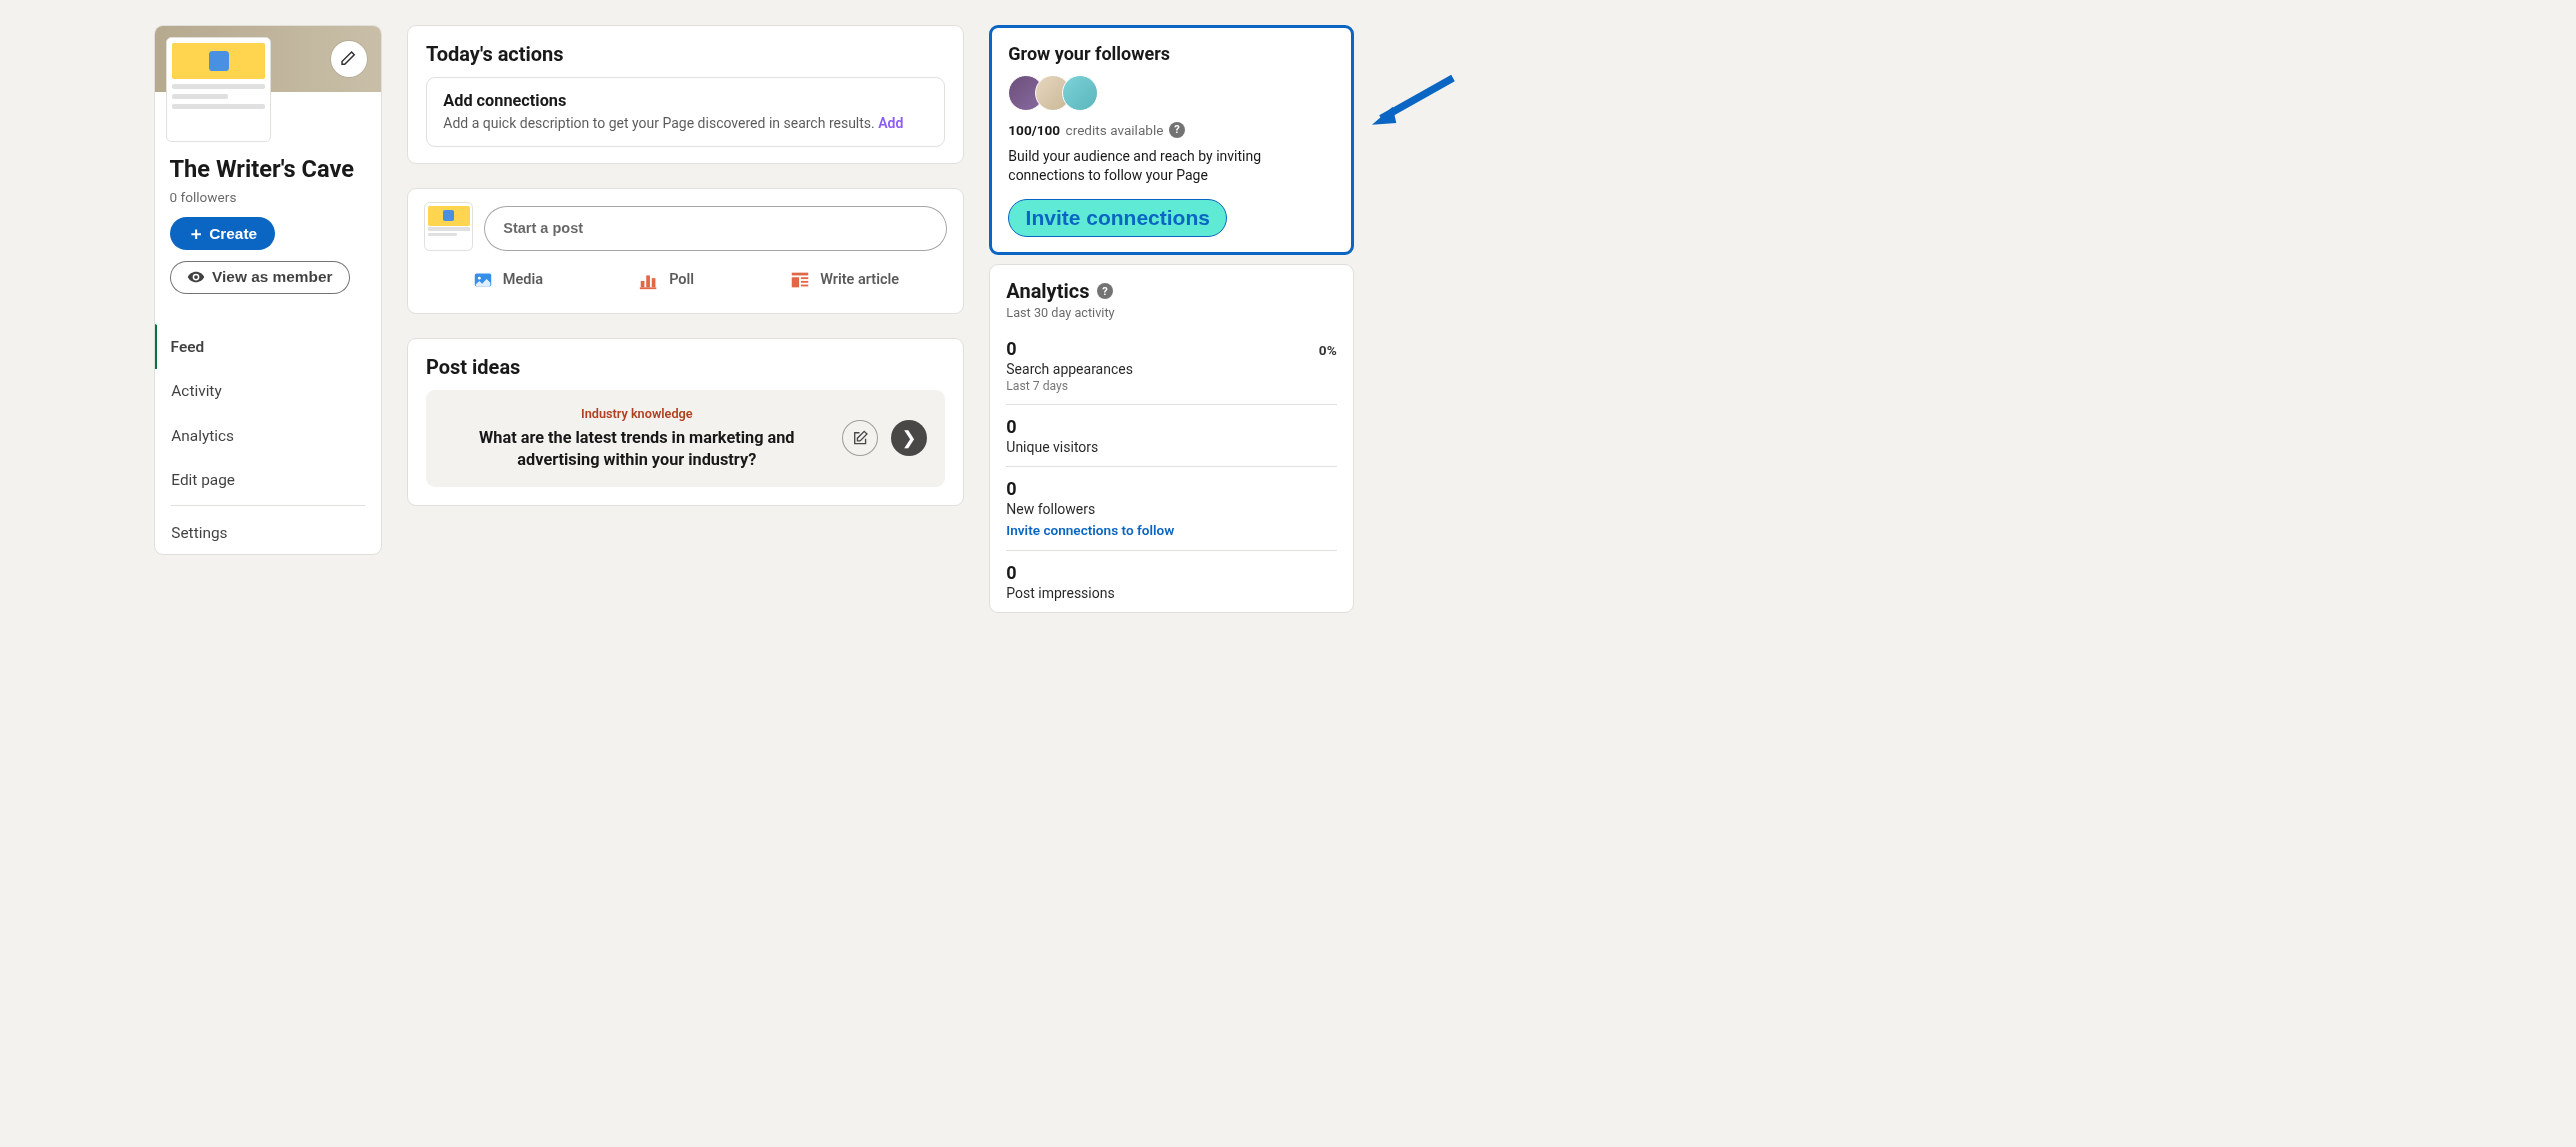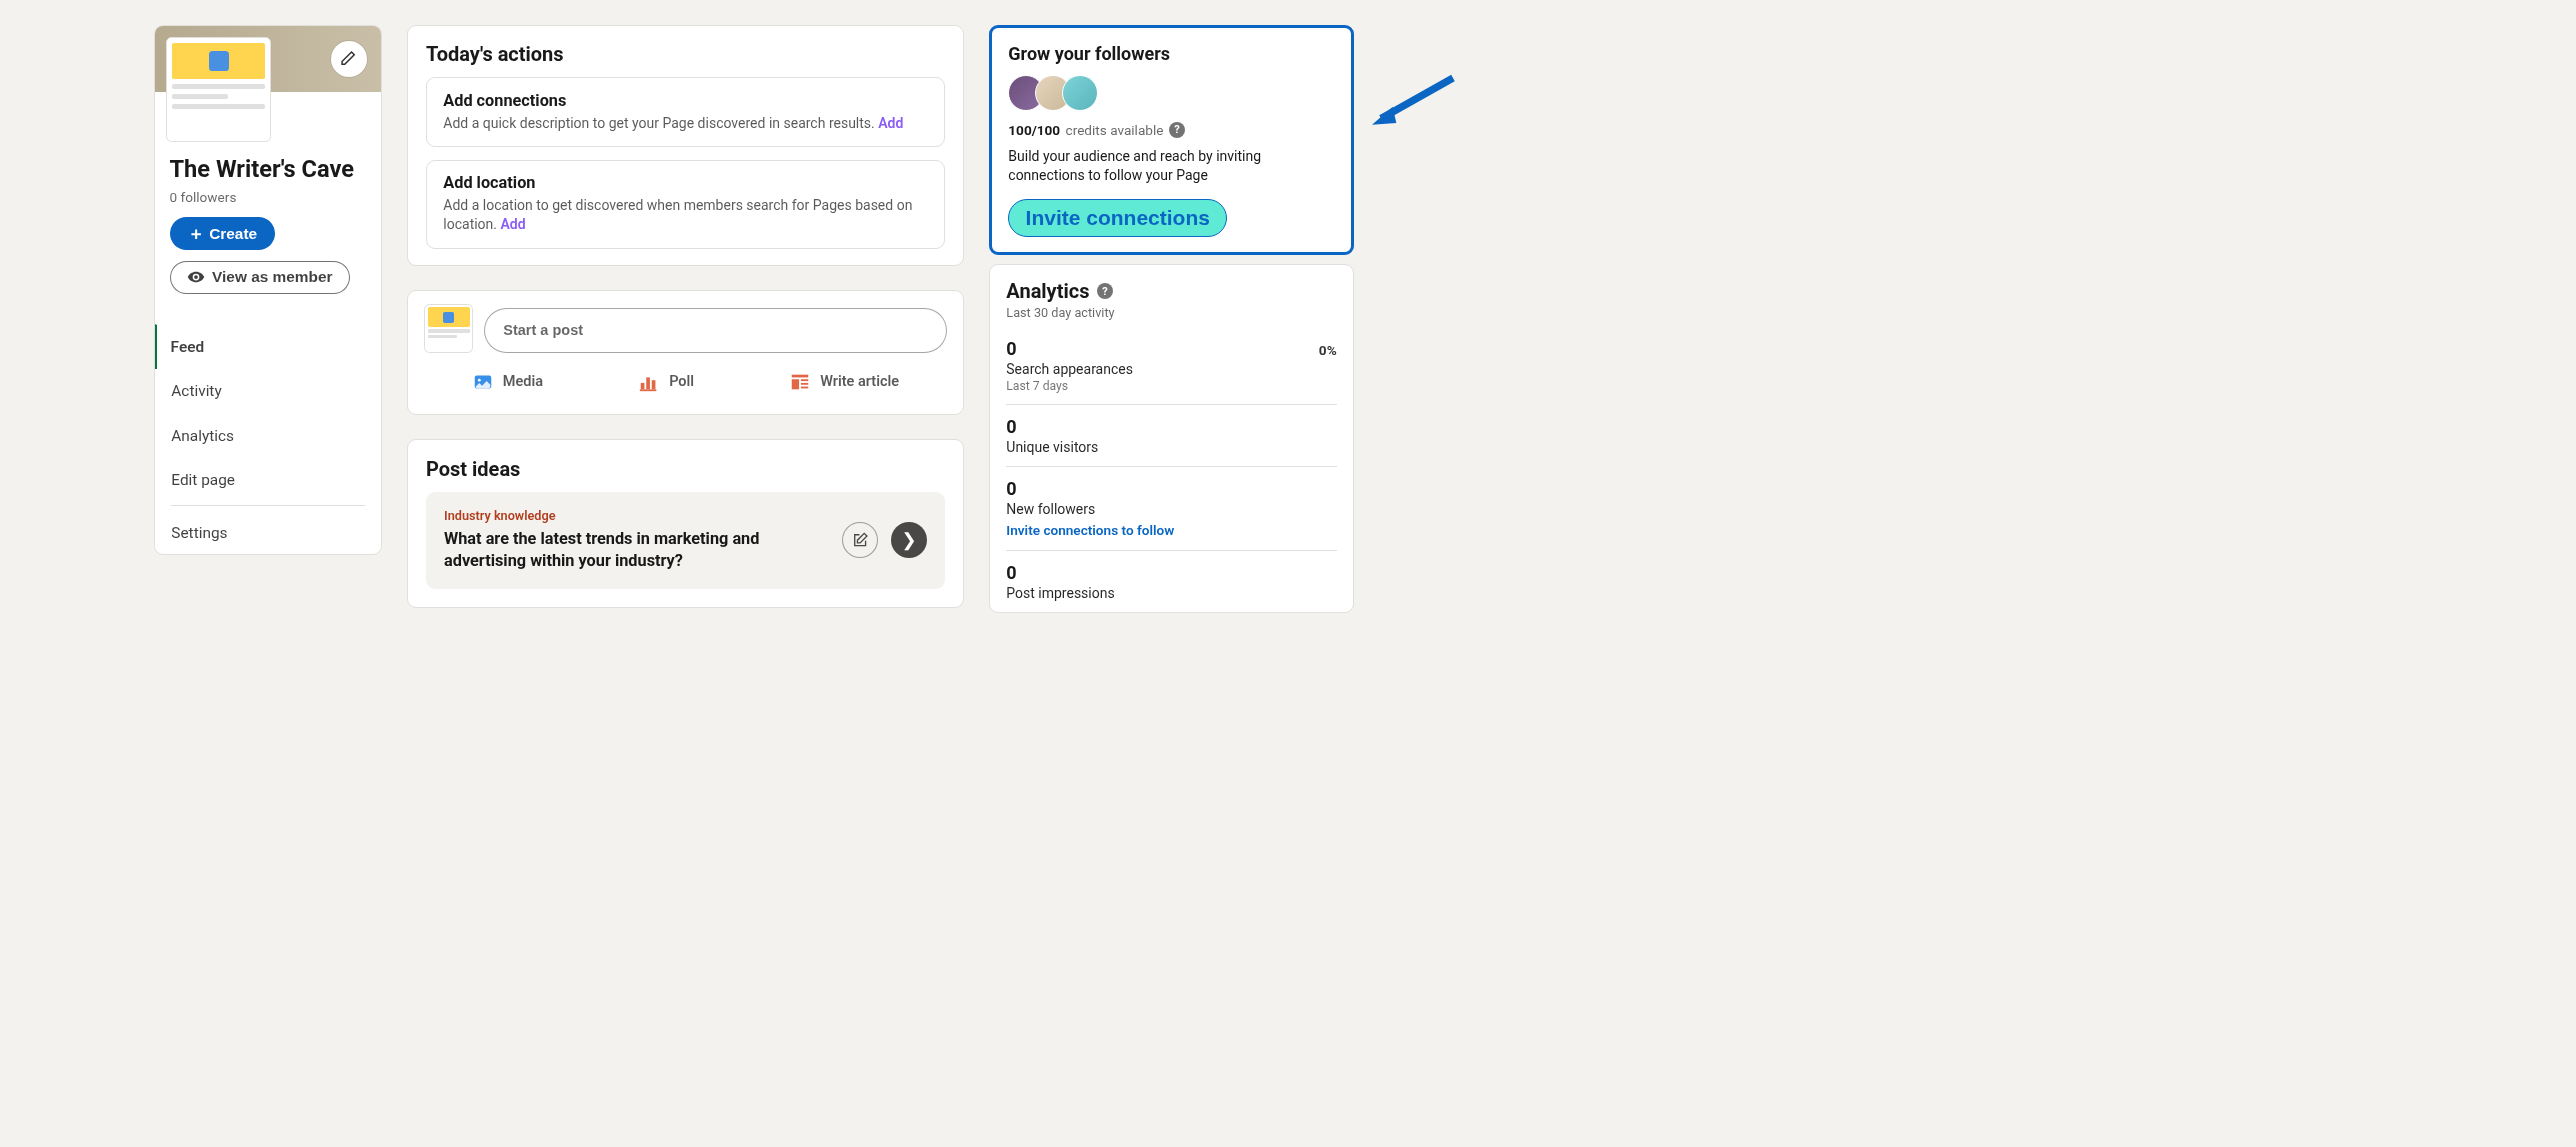--- a/index.html
+++ b/index.html
@@ -193,21 +193,21 @@
     }
     
     .idea-card-outer { padding: 16.3px 18px 18px 18px;}
     .idea-card {
       background: #f3f2ef;
       border-radius: 9px;
       padding: 16.3px 18px;
       display:flex; align-items:center; gap:12.7px;
       position:relative;
     }
-    .idea-content { flex:1; }
+    .idea-content { flex:1;text-align:center; }
     .idea-category {
       color: #b24020;
       font-size: 12.7px;
       font-weight: 600;
       margin-bottom: 5.4px;
     }
     .idea-question {
       font-size: 16.3px;
       font-weight: 700;
       line-height: 1.35;
@@ -332,26 +332,20 @@
 
   <div class="center-col">
     <div class="card">
       <div class="card-title">Today's actions</div>
       <div class="action-item">
         <div class="action-title">Add connections</div>
         <div class="action-desc">
           <span>Add a quick description to get your Page discovered in search results. </span><span class="link">Add</span>
         </div>
       </div>
-      <div class="action-item">
-        <div class="action-title">Add location</div>
-        <div class="action-desc">
-          <span>Add a location to get discovered when members search for Pages based on location. </span><span class="link">Add</span>
-        </div>
-      </div>
     </div>
 
     <div class="card start-post-card">
       <div class="start-post-row">
         <div class="post-logo">
           <div style="height:20px;background:#ffd54f;border-radius:1.8px;display:flex;align-items:center;justify-content:center;">
               <div style="width:11px;height:11px;background:#4a90e2;border-radius:1.8px"></div>
             </div>
           <div style="height:3.6px;background:#e0e0e0;border-radius:0.9px"></div>
           <div style="height:3.6px;background:#e0e0e0;border-radius:0.9px;width:70%"></div>

